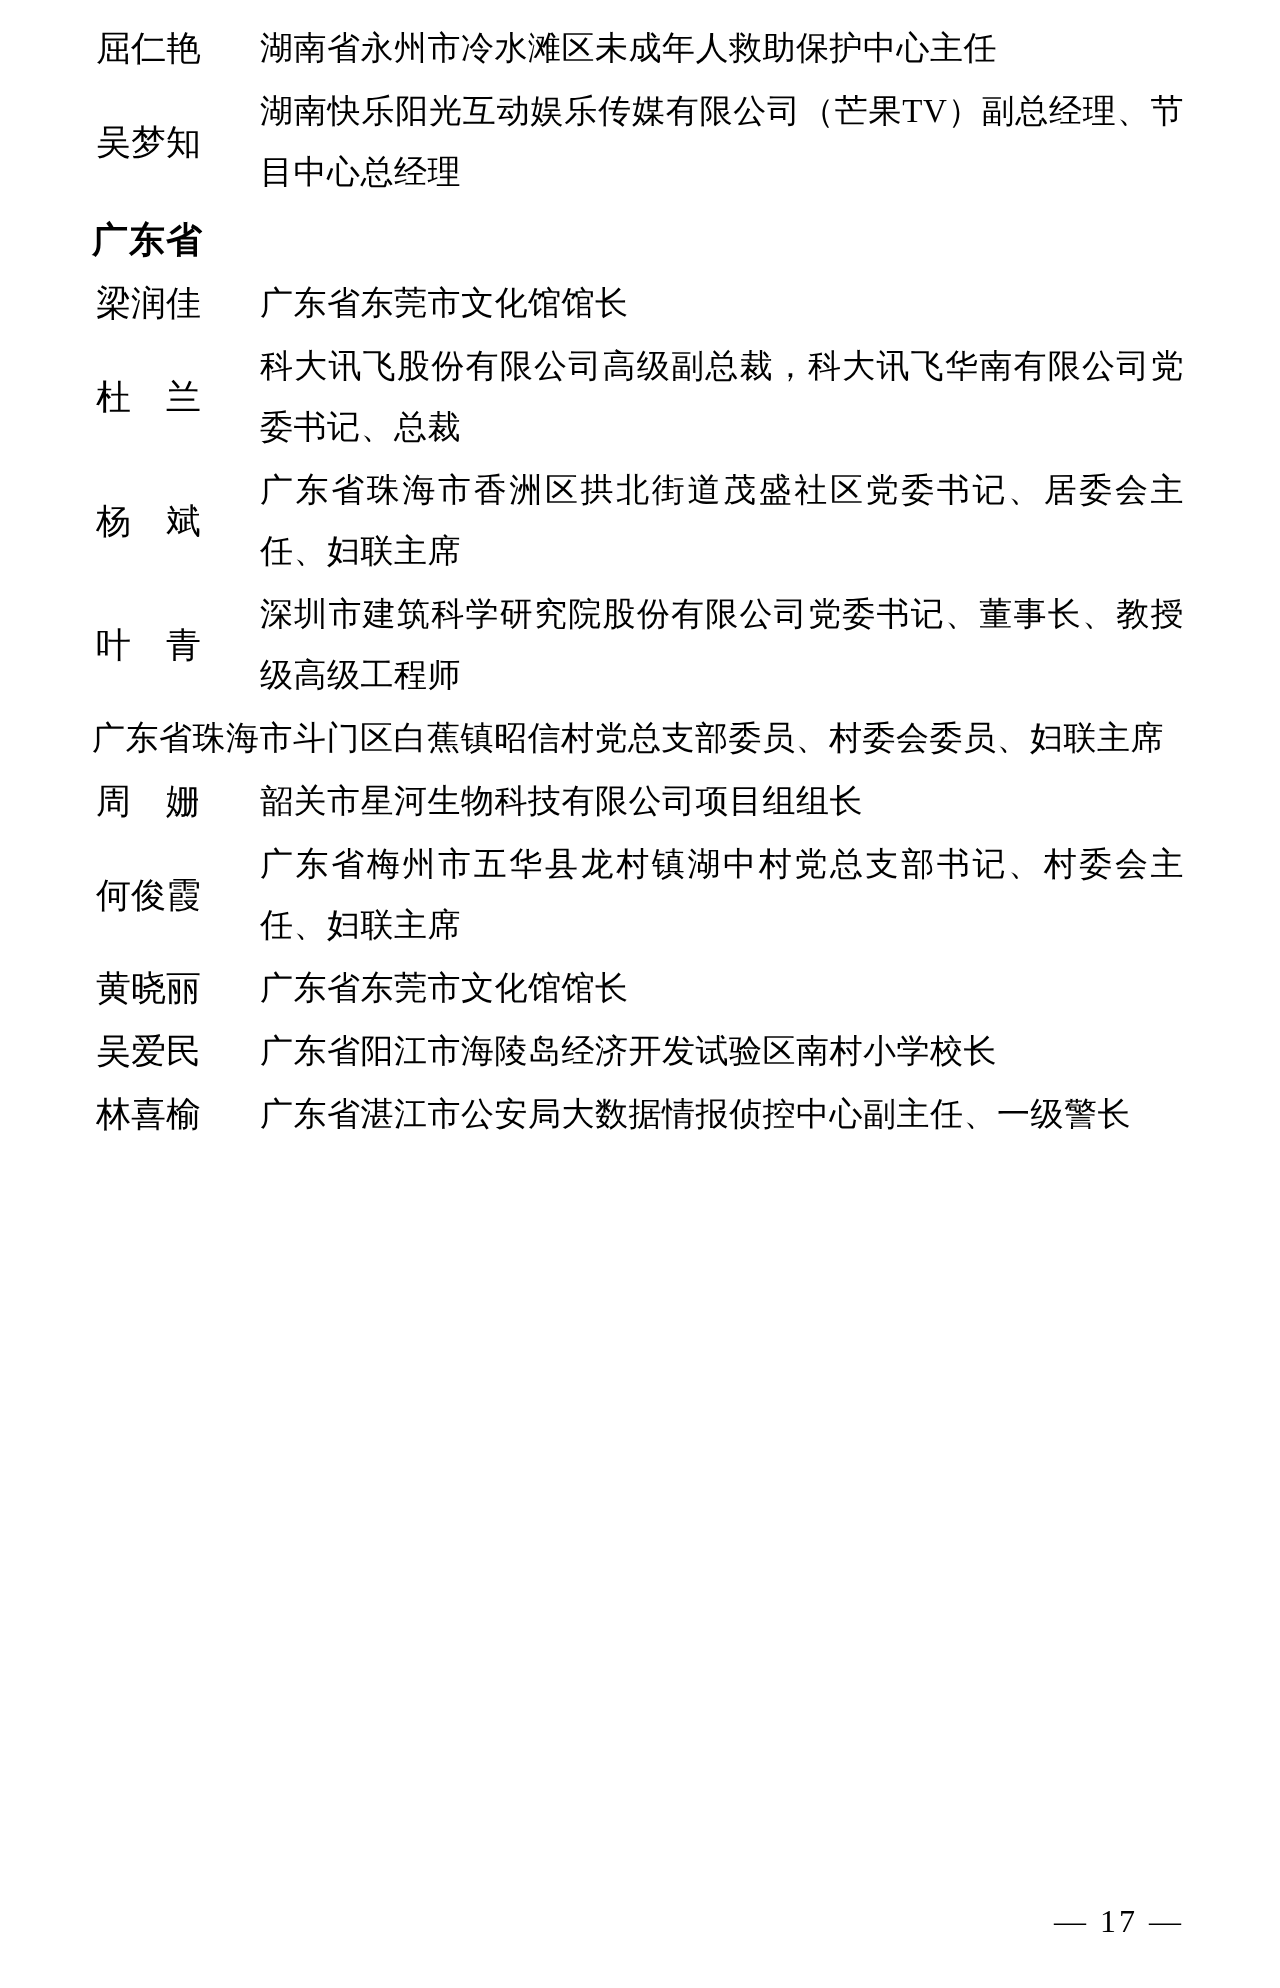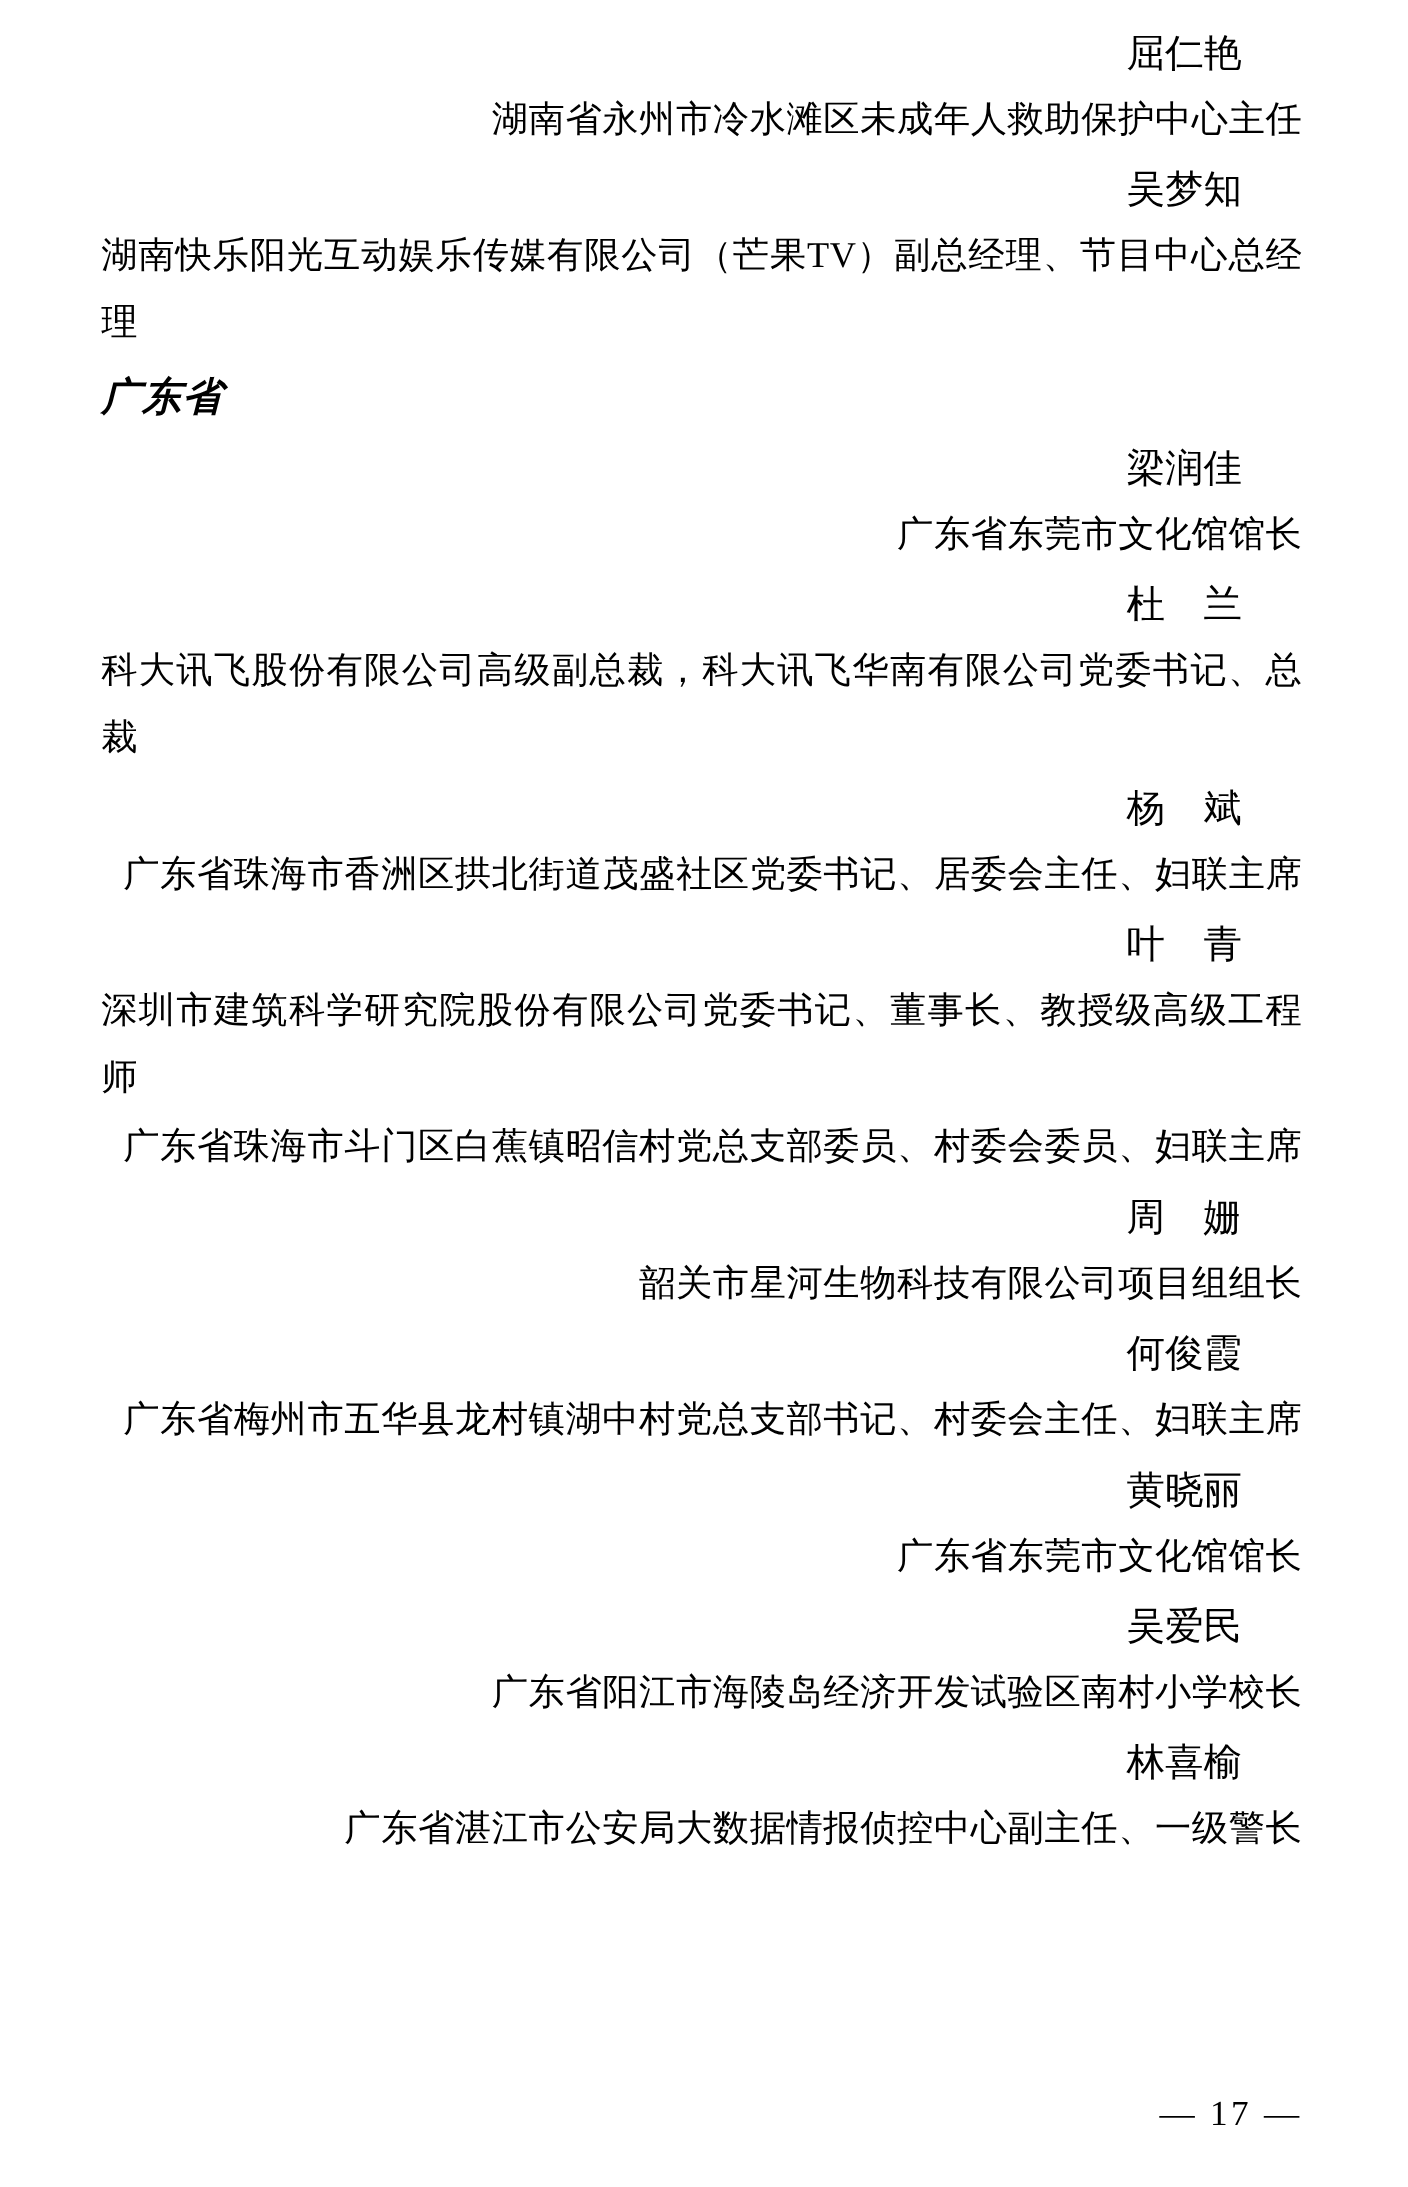--- a/index.html
+++ b/index.html
@@ -16,23 +16,22 @@
   }
   .page {
     width: 1280px;
     min-height: 1988px;
     box-sizing: border-box;
     padding: 18px 92px 40px 92px;
     position: relative;
   }
   .entry {
     display: flex;
-    align-items: flex-end;
+    align-items: center;
     margin: 0 0 2px 0;
-    flex-direction: column;
   }
   .entry-name {
     flex: 0 0 auto;
     width: 168px;
     font-size: 35px;
     line-height: 61px;
     letter-spacing: 0;
     white-space: pre;
     text-align: left;
     padding-left: 4px;
@@ -47,21 +46,20 @@
     letter-spacing: 0.5px;
     padding-right: 4px;
   }
   .section-heading {
     font-family: "DejaVu Sans", "Liberation Sans", sans-serif;
     font-weight: bold;
     font-size: 36px;
     line-height: 62px;
     margin: 6px 0 2px 0;
     letter-spacing: 1px;
-    font-style: italic;
   }
   .page-number {
     position: absolute;
     right: 96px;
     bottom: 48px;
     font-size: 32px;
     letter-spacing: 3px;
     font-family: "Liberation Serif", "DejaVu Serif", serif;
   }
 </style>

